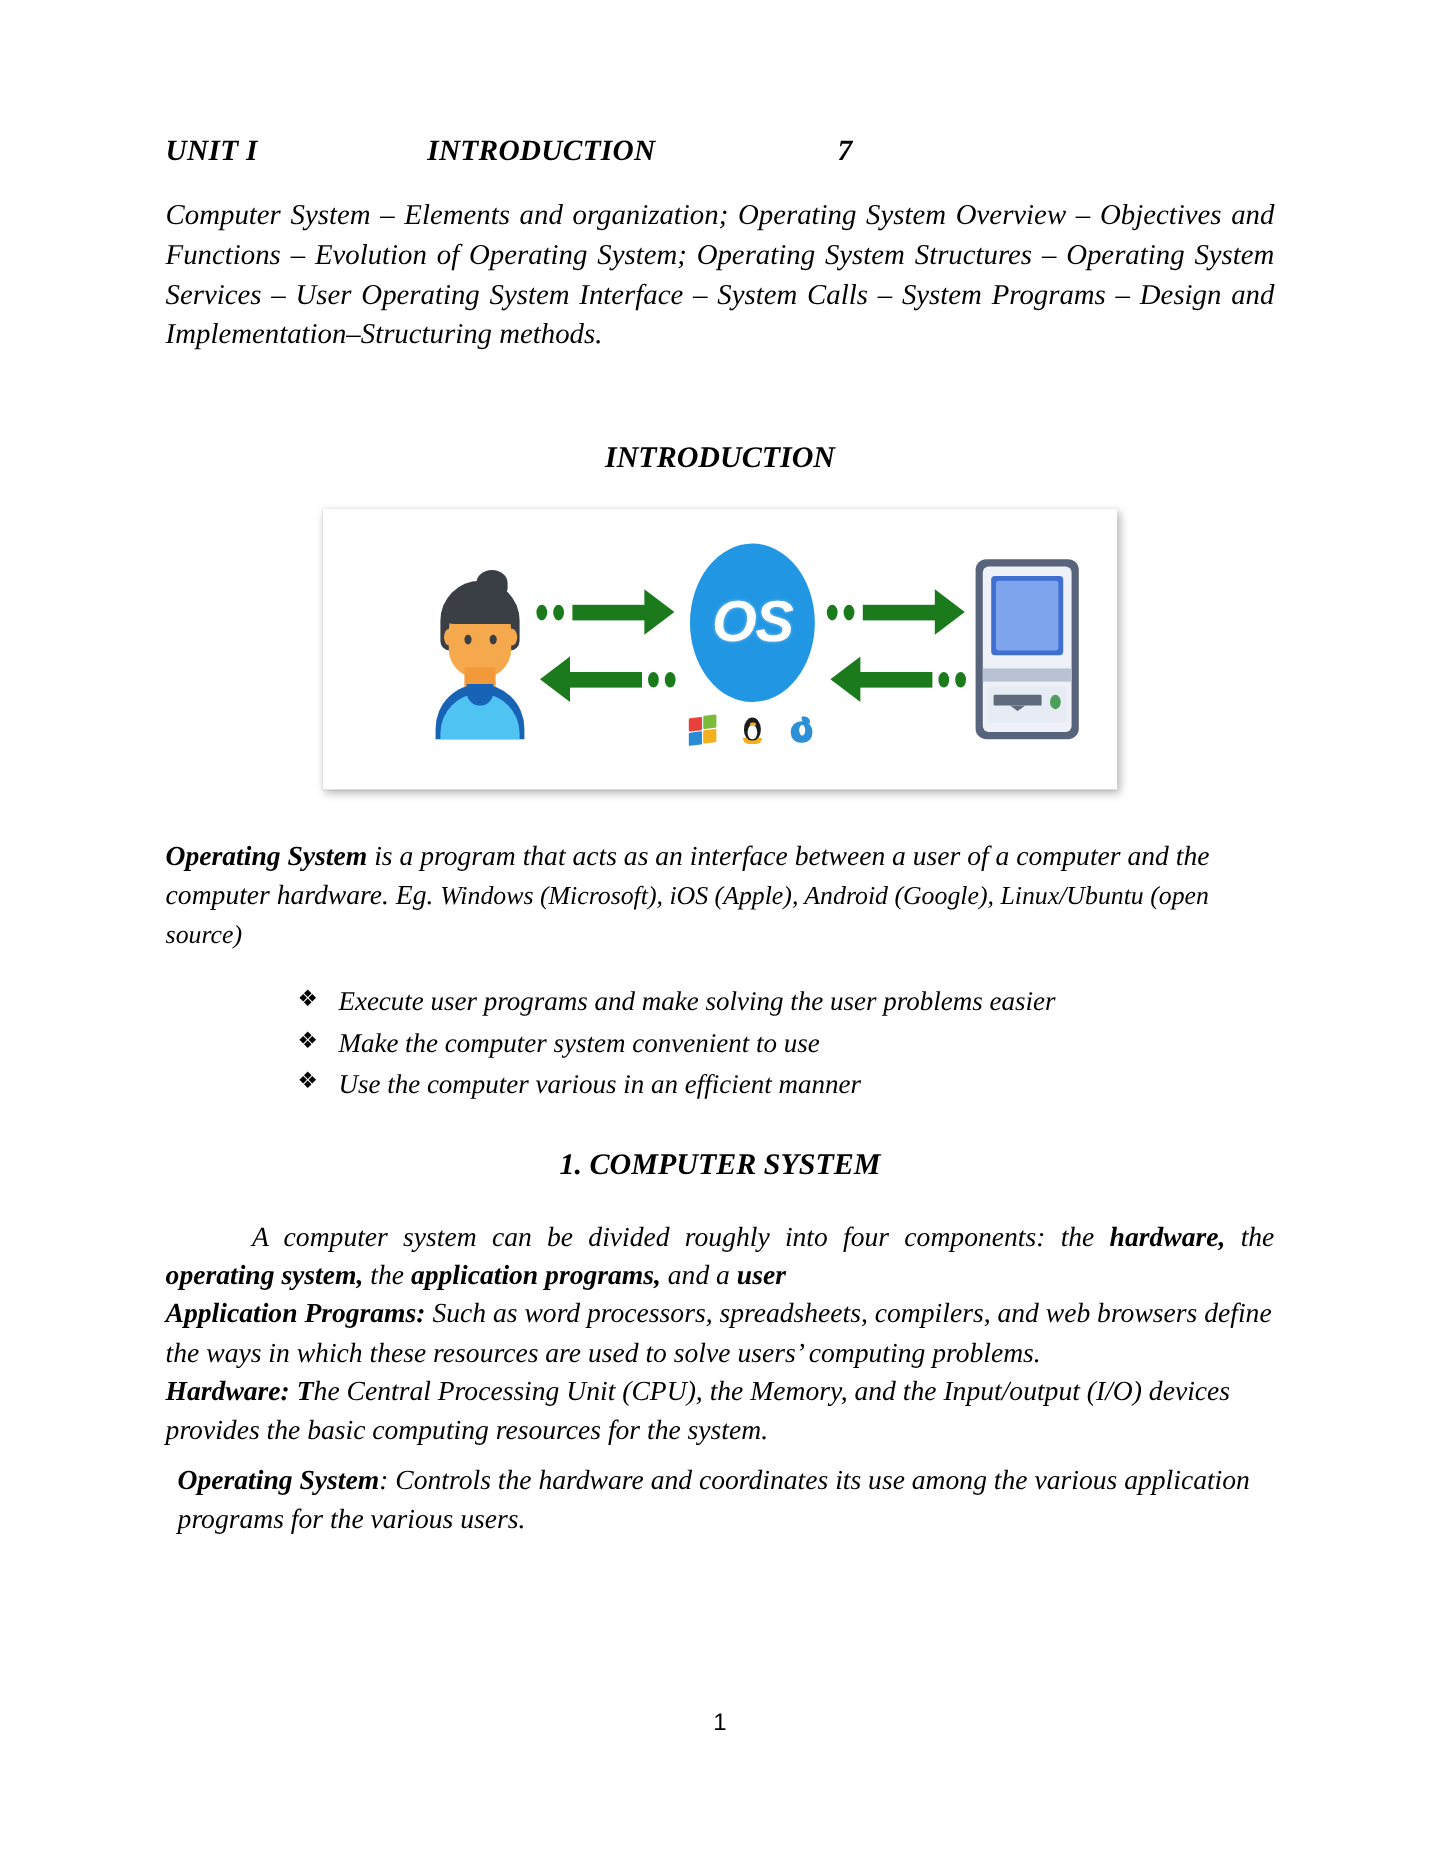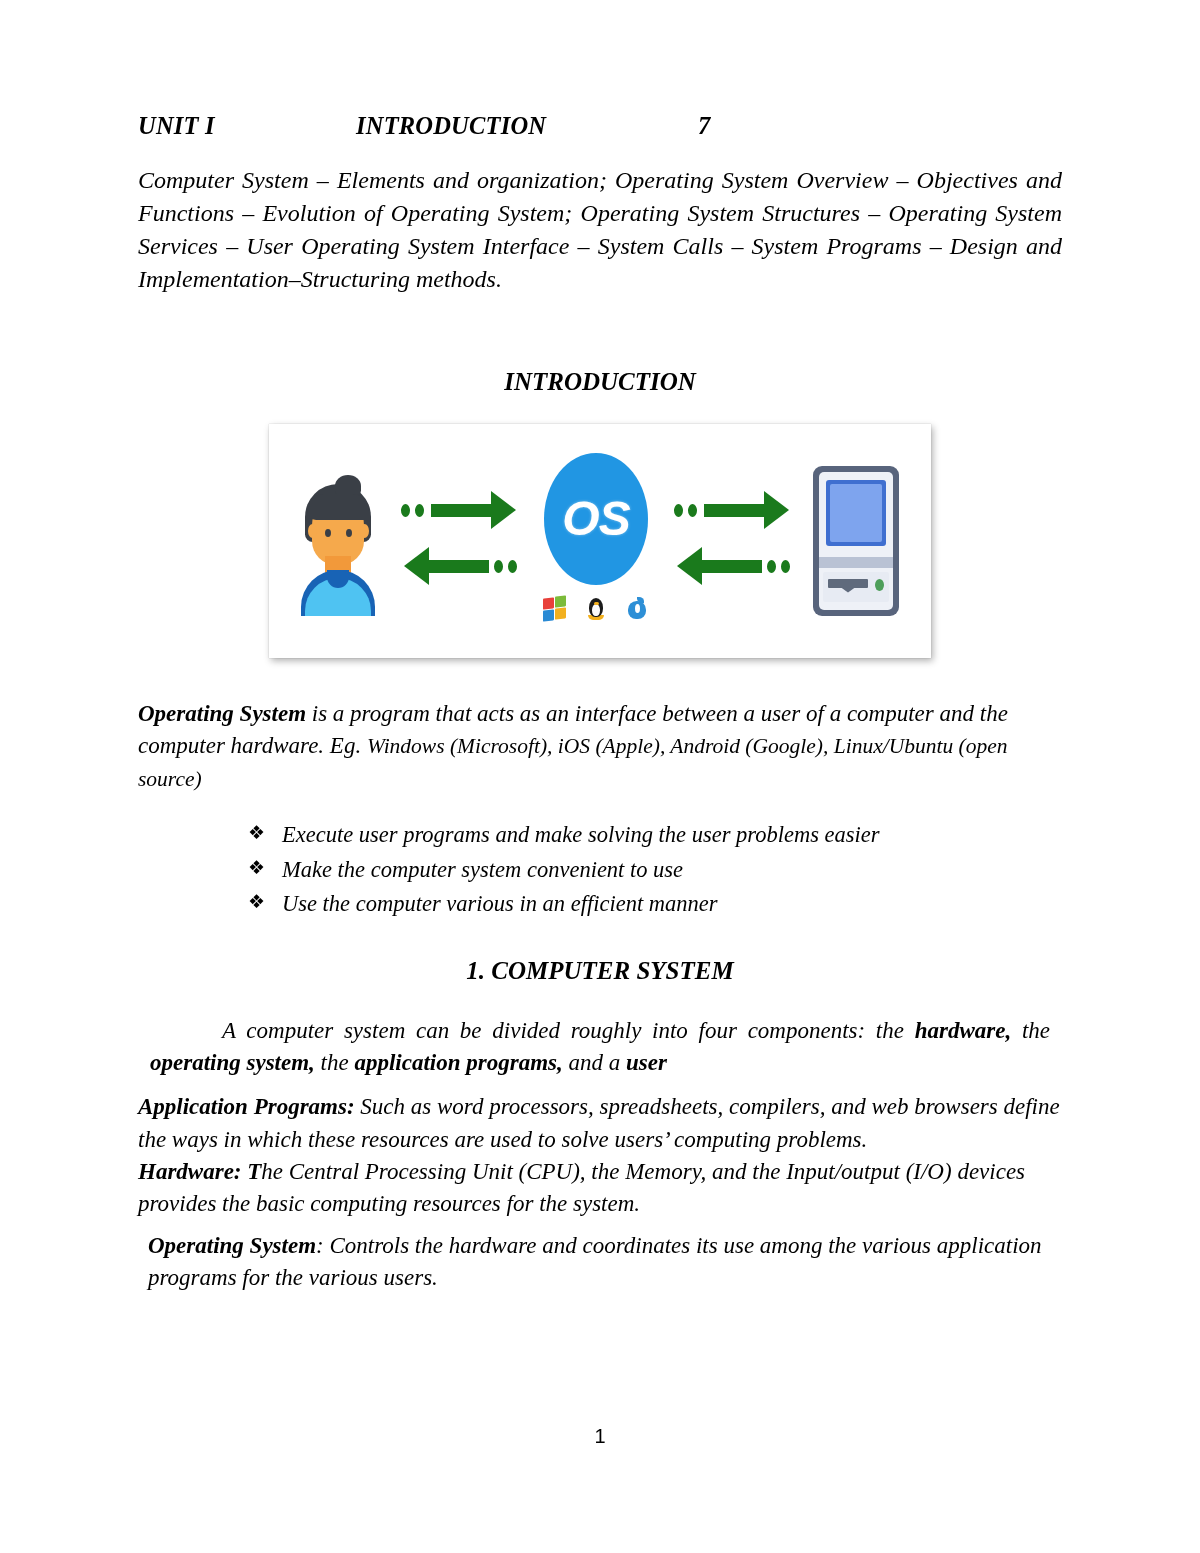--- a/index.html
+++ b/index.html
@@ -67,21 +67,21 @@
     width: 662px;
     height: 234px;
     background: #ffffff;
     box-shadow: 2px 3px 7px rgba(0,0,0,0.30), 0 0 1px rgba(0,0,0,0.25);
   }
   .fig-row {
     position: absolute;
     inset: 0;
     display: flex;
     align-items: center;
-    justify-content: space-between;
+    justify-content: flex-end;
     padding: 0 24px;
     box-sizing: border-box;
   }
 
   
   .avatar { position: relative; width: 92px; height: 150px; flex: 0 0 92px; }
   .av-hair {
     position: absolute; left: 12px; top: 18px; width: 66px; height: 58px;
     background: #3a3f46;
     border-radius: 34px 34px 8px 8px;
@@ -416,21 +416,21 @@
       </li>
       <li>
         <span class="bullet-glyph">❖</span>
         <span>Use the computer various in an efficient manner</span>
       </li>
     </ul>
 
     <div class="numbered-head">1.  COMPUTER SYSTEM</div>
 
     <div class="par-block">
-      <p class="par-just indented-first" style="margin:12px;"><span>A computer system can be divided roughly into four components: the </span><b>hardware,</b><span> the </span><b>operating system,</b><span> the </span><b>application programs,</b><span> and a </span><b>user</b></p>
+      <p class="par-just indented-first" style="margin:0;"><span>A computer system can be divided roughly into four components: the </span><b>hardware,</b><span> the </span><b>operating system,</b><span> the </span><b>application programs,</b><span> and a </span><b>user</b></p>
 
       <p style="margin:0;"><b>Application Programs:</b><span>  Such as word processors, spreadsheets, compilers, and web browsers define the ways in which these resources are used to solve users’ computing problems.</span></p>
 
       <p style="margin:0;"><b>Hardware:</b><b> T</b><span>he Central Processing Unit (CPU), the Memory, and the  Input/output (I/O) devices provides the basic computing resources for the system.</span></p>
 
       <p style="margin:10px;"><b>Operating System</b><span>: Controls the hardware and coordinates its use among the various application programs for the various users.</span></p>
     </div>
 
   </div>
 

